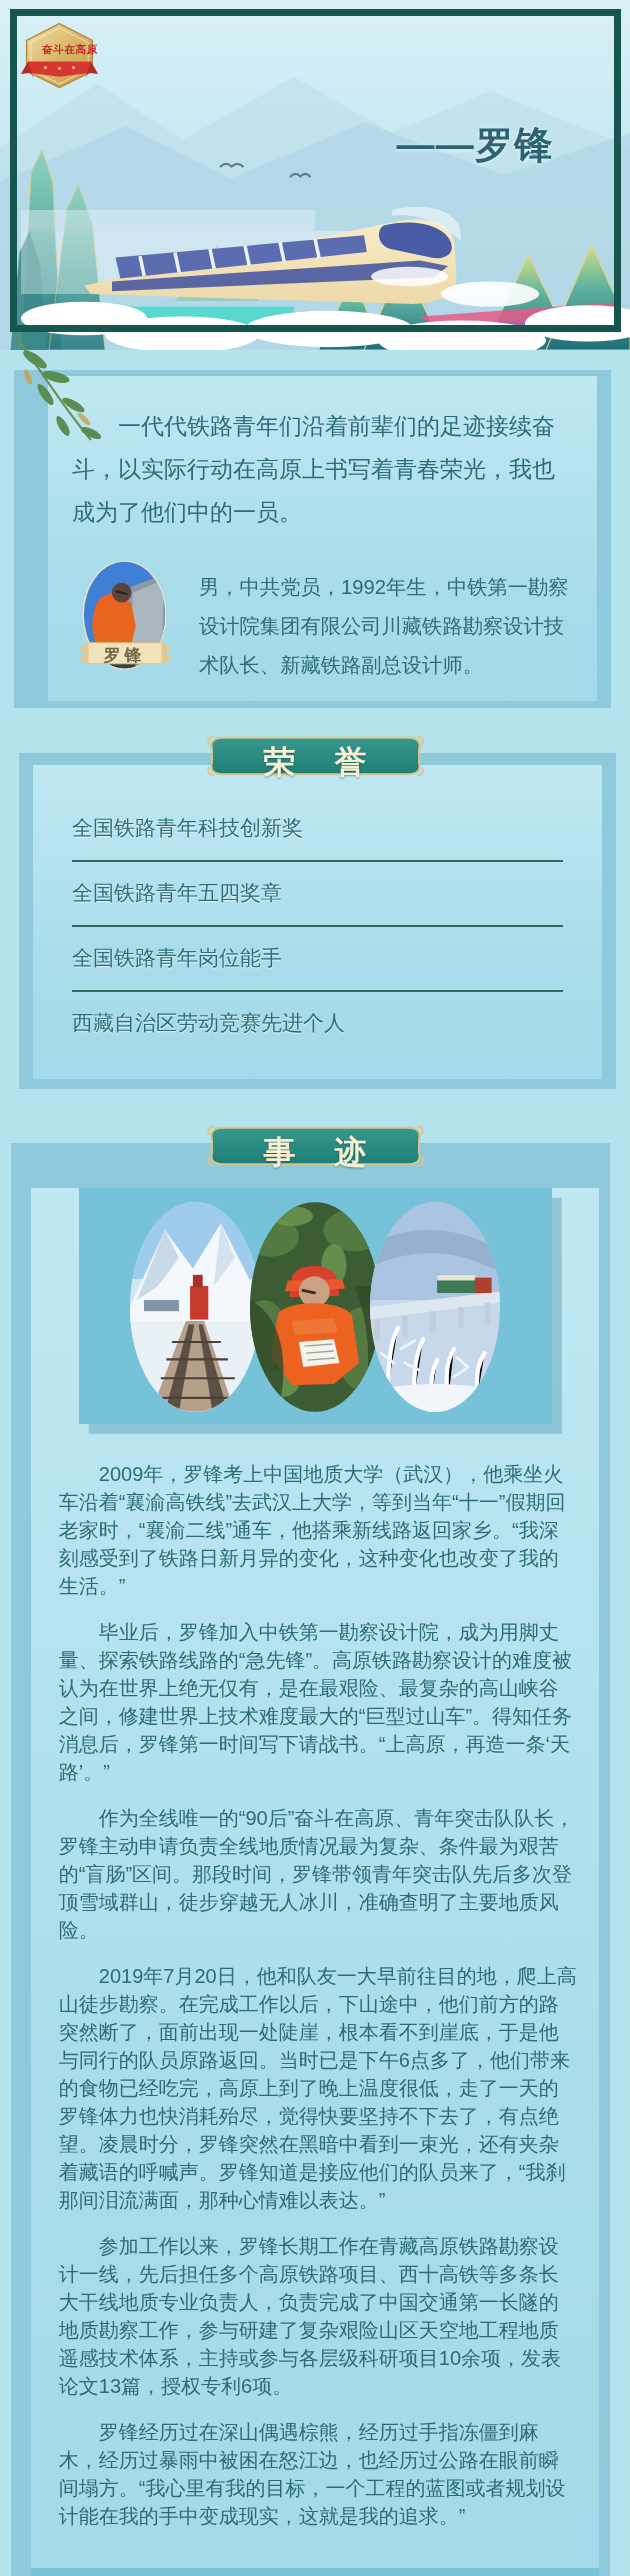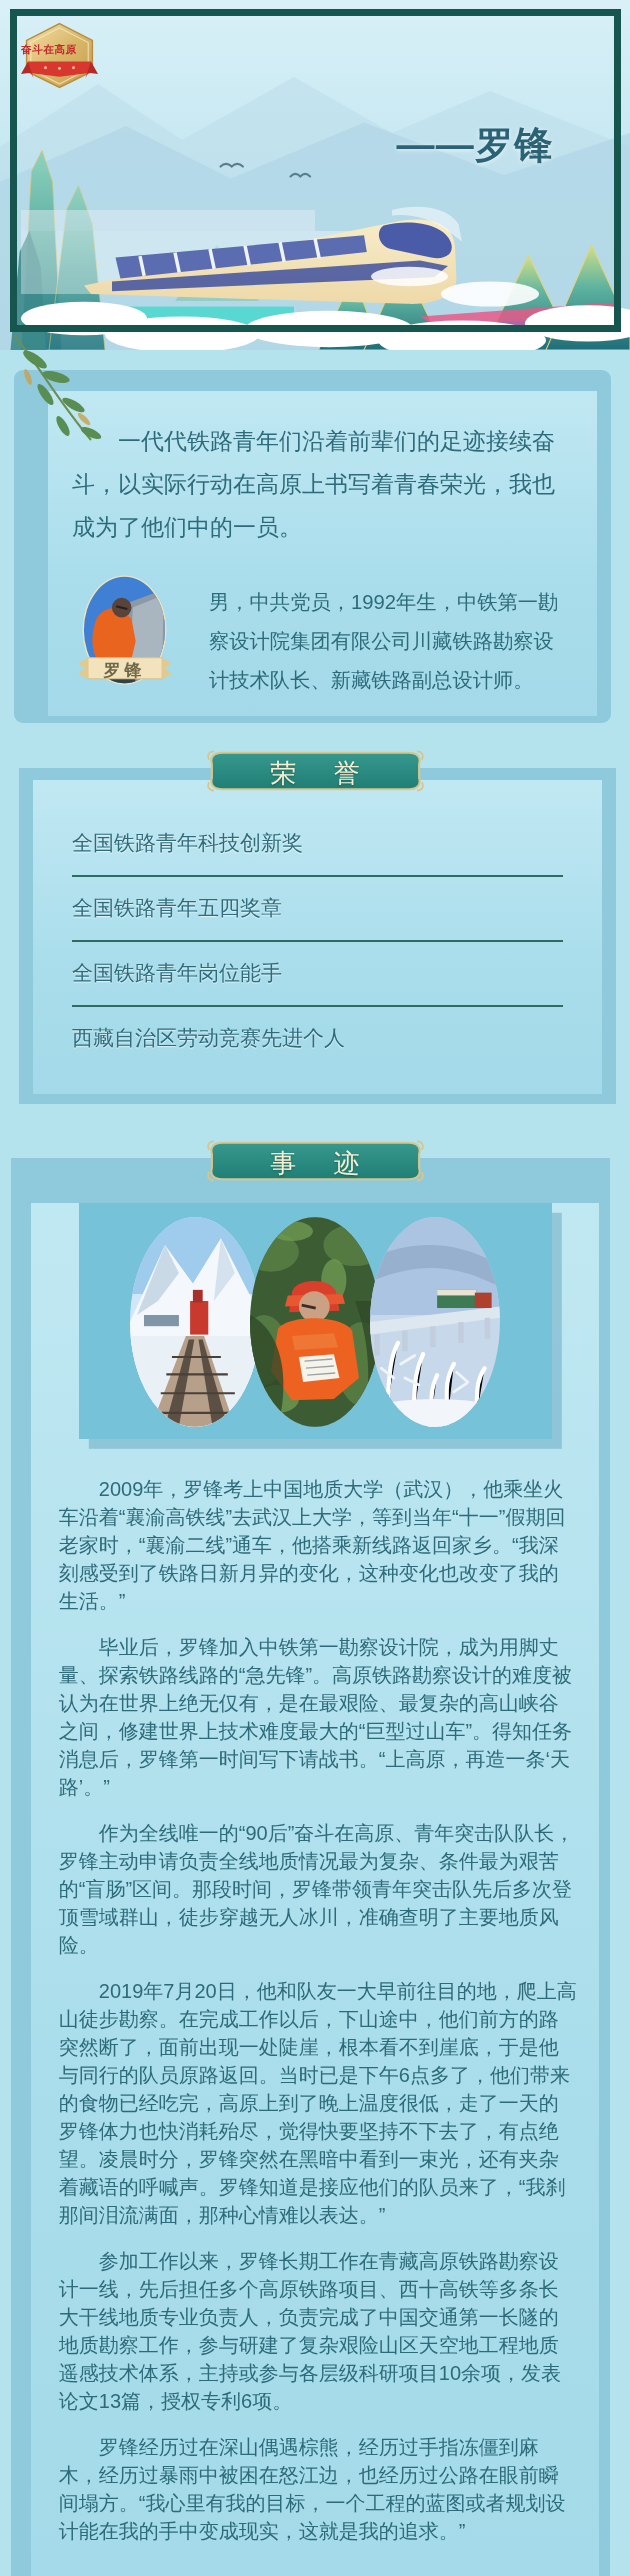--- a/index.html
+++ b/index.html
@@ -5,44 +5,44 @@
   * { margin:0; padding:0; box-sizing:border-box; }
   html,body { background:#b4e3ee; }
   body { width:630px; margin:0 auto; font-family:"Liberation Sans","DejaVu Sans",sans-serif; color:#2e6b7a; }
   .page { width:630px; position:relative; overflow:hidden; background:#b4e3ee; }
 
   
   .hero { position:relative; height:350px; background:linear-gradient(180deg,#d9f0f7 0%,#c2e6f1 55%,#b6e2ee 100%); }
   .hero-art { position:absolute; left:0; top:0; width:630px; height:350px; }
   .hero-frame { position:absolute; left:9.8px; top:9px; width:611px; height:323px; border:7px solid #17564f; pointer-events:none; }
   .badge { position:absolute; left:21px; top:22.4px; width:77px; height:67px; }
-  .badge-label { position:absolute; left:0; top:21px; width:77px; text-align:left; font-size:10.5px; font-weight:bold; color:#c5272d; letter-spacing:0.7px; }
+  .badge-label { position:absolute; left:0; top:21px; width:77px; text-align:right; font-size:10.5px; font-weight:bold; color:#c5272d; letter-spacing:0.7px; }
   .hero-title { position:absolute; left:0; top:69px; width:574px; text-align:center; font-size:38px; font-weight:bold; color:#2c6374; letter-spacing:1.4px; text-shadow:0 1.4px 5.6px rgba(255,255,255,.65); }
   .hero-title2 { position:absolute; right:76px; top:120px; font-size:38px; font-weight:bold; color:#2c6374; letter-spacing:1.4px; text-shadow:0 1.4px 5.6px rgba(255,255,255,.65); }
 
   
   .card-wrap { background:#8fc9dc; position:relative; }
-  .quote-wrap { margin:19.6px 19px 0 14px; padding:21px 14px 7px 34px;border-radius:9px; }
+  .quote-wrap { margin:19.6px 19px 0 14px; padding:6px 14px 7px 34px; }
   .honors-wrap { margin:0 14px 12px 19px; padding:12.6px 14px 9.8px 14px; }
   .deeds-wrap { margin:0 19.6px 0 11.2px; padding:8.4px 11.2px 9.8px 19.6px; }
   .card { background:linear-gradient(180deg,#c0e8f2 0%,#a9ddeb 60%,#a3d9e9 100%); }
 
   .quote-card { padding:29px 24px 15.4px 24px; }
   .quote-text { font-size:23px; line-height:43px; text-indent:2em; color:#2e6b7a; font-weight:500; }
   .profile-row { display:flex; margin-top:25px; align-items:flex-start; }
   .avatar-box { width:105px; flex:0 0 105px; position:relative; text-align:center; }
   .ribbon-name { position:absolute; left:5.6px; top:81px; width:94px; height:28px; }
   .ribbon-name span { position:absolute; left:0; top:4.9px; width:94px; text-align:center; font-size:17px; color:#6f6848; letter-spacing:4.2px; font-weight:bold; }
-  .bio { flex:1; margin-left:32px; margin-top:9.8px; font-size:20.3px; line-height:39px; color:#2e6b7a; }
+  .bio { flex:1; margin-left:22px; margin-top:9.8px; font-size:20.3px; line-height:39px; color:#2e6b7a; }
 
   
   .banner { position:relative; width:217px; margin:27px auto -24px auto; height:42px; z-index:5; }
   .banner.deeds-banner { margin-top:36px; }
   .banner svg { position:absolute; left:0; top:0; }
-  .banner-label { position:absolute; left:0; top:6.3px; width:217px; text-align:center; font-family:"Liberation Serif","DejaVu Serif",serif; font-size:26px; font-weight:normal; color:#f8efd2; letter-spacing:15.4px; padding-left:15.4px; text-shadow:0 1.4px 2.1px rgba(0,60,50,.45); }
+  .banner-label { position:absolute; left:0; top:6.3px; width:217px; text-align:center; font-family:"Liberation Serif","DejaVu Serif",serif; font-size:32px; font-weight:bold; color:#f8efd2; letter-spacing:15.4px; padding-left:15.4px; text-shadow:0 1.4px 2.1px rgba(0,60,50,.45); }
 
   
   .honors-card { padding:32px 39px 24px 39px; }
   .honors-list { list-style:none; }
   .honors-list li { font-size:21px; color:#2f6c7b; padding:17px 0 18px 0; border-bottom:2.8px solid #2d6b63; text-shadow:0 0.7px 1.4px rgba(255,255,255,.75); }
   .honors-list li:last-child { border-bottom:none; }
 
   
   .photos-panel { width:473px; margin:36px auto 0 auto; background:#76c2d9; box-shadow:9.8px 9.8px 0 rgba(90,160,185,.45); padding:14px 0 12.6px 0; display:flex; justify-content:center; }
   .photo-oval { width:130px; height:210px; border-radius:50%/50%; overflow:hidden; margin:0 -4.9px; position:relative; }

